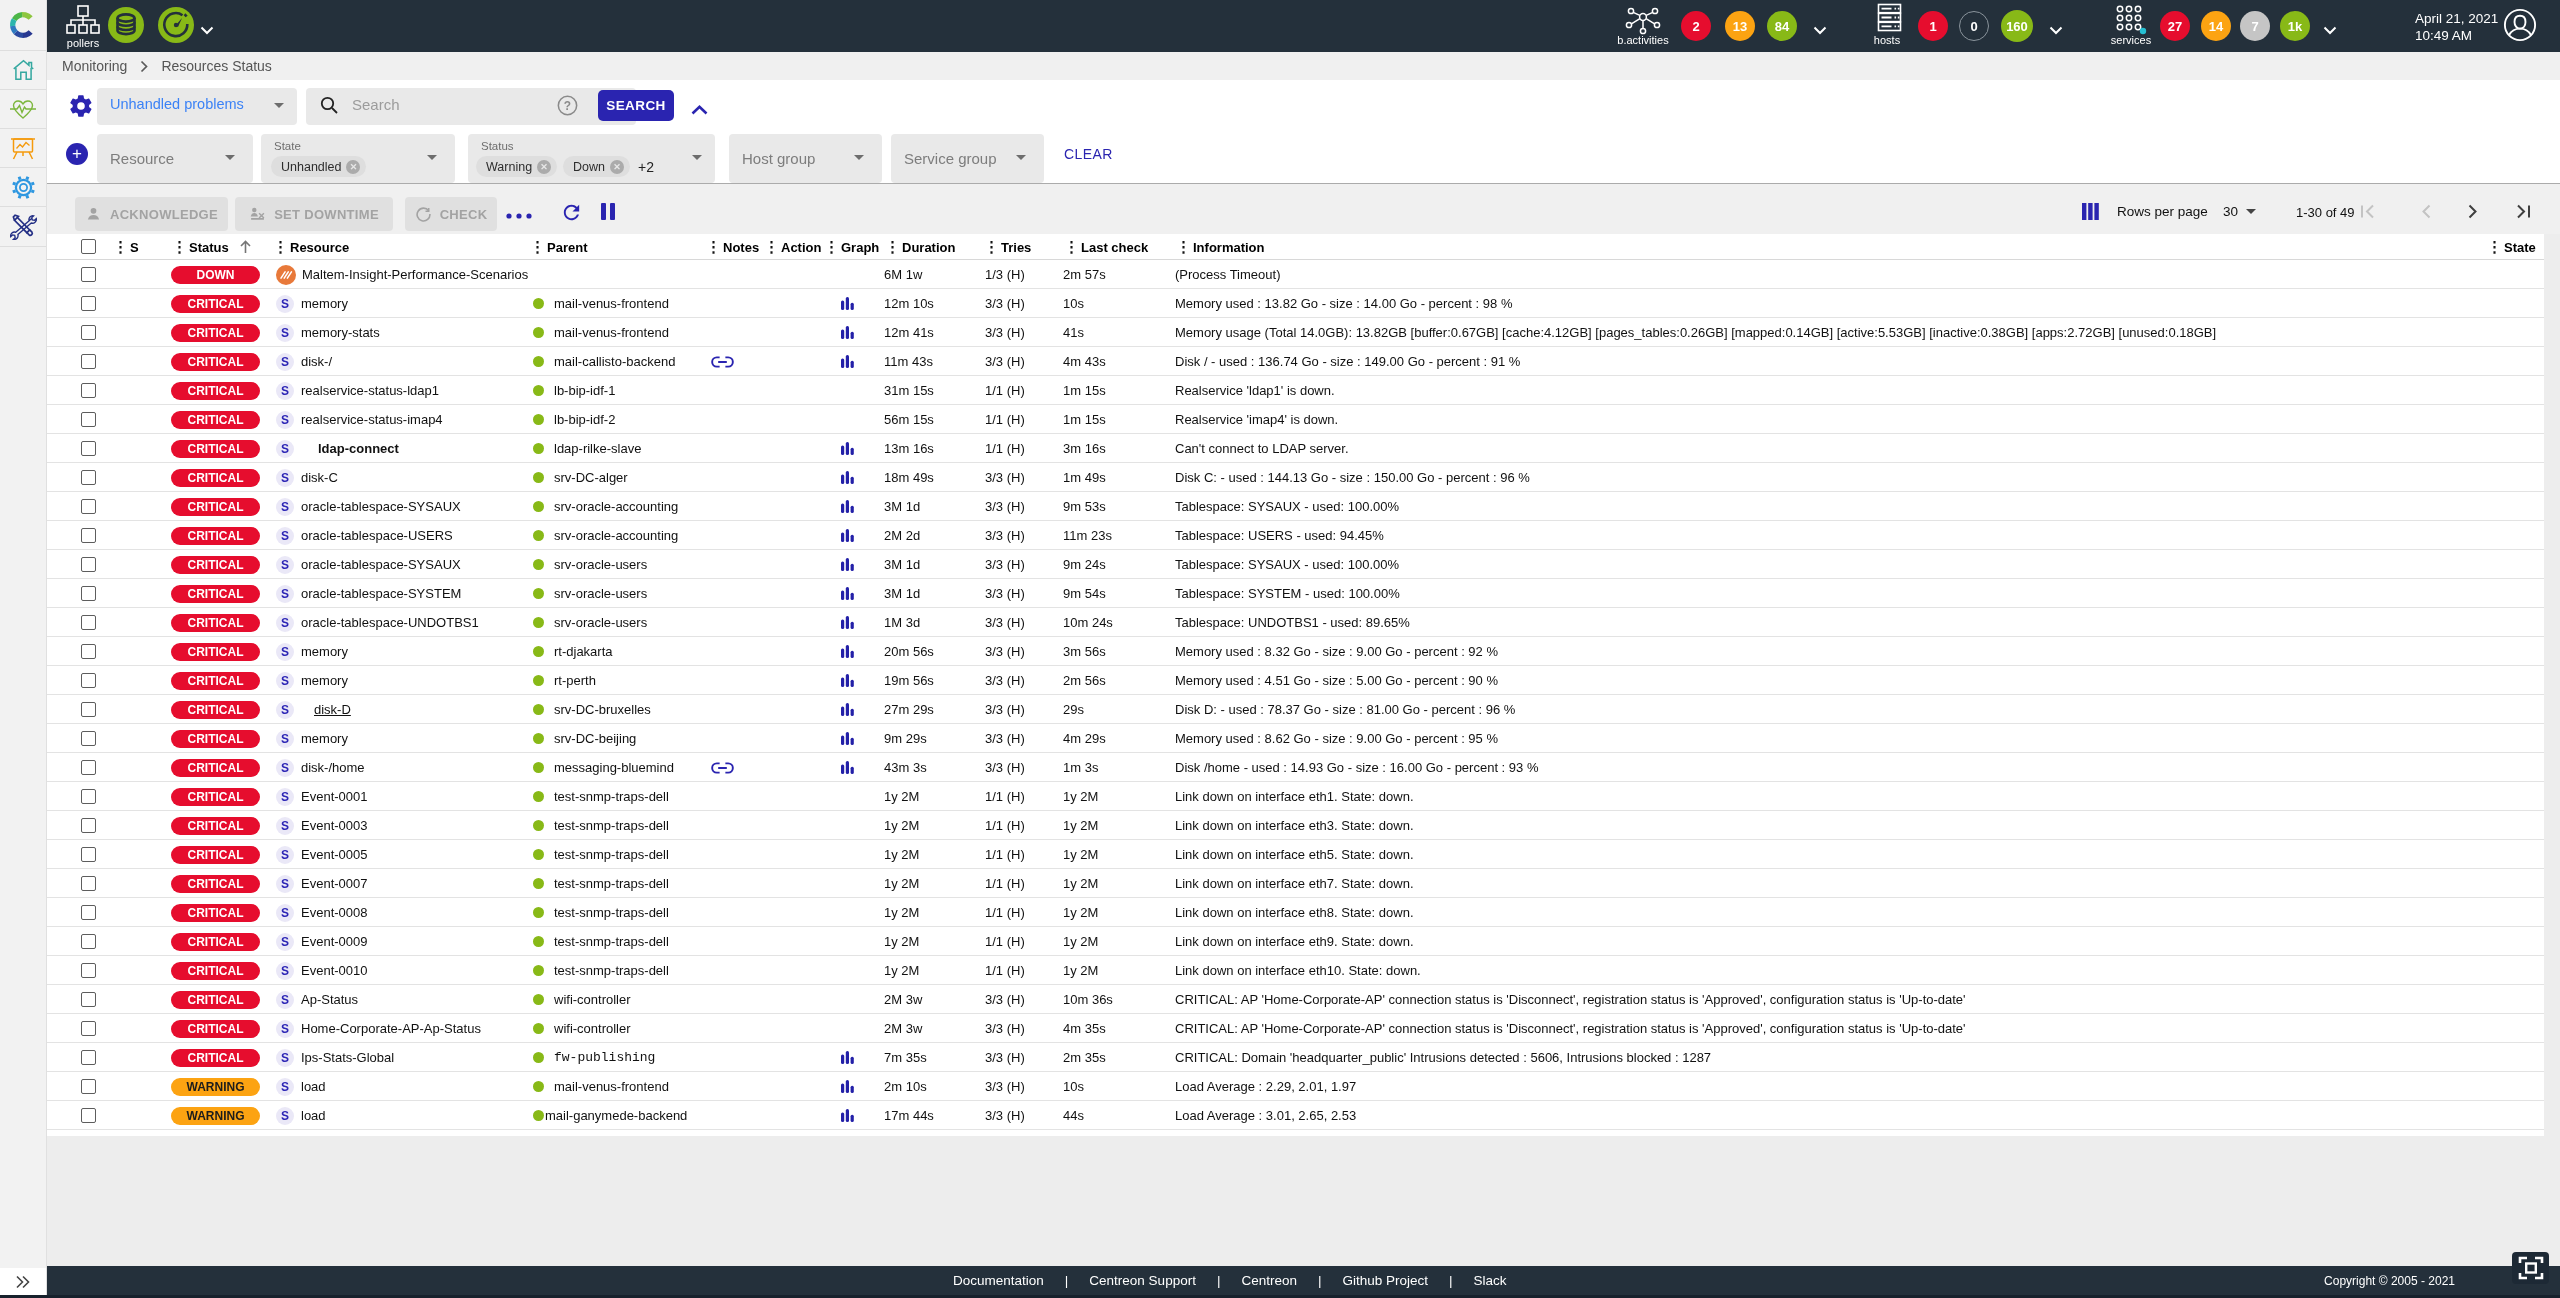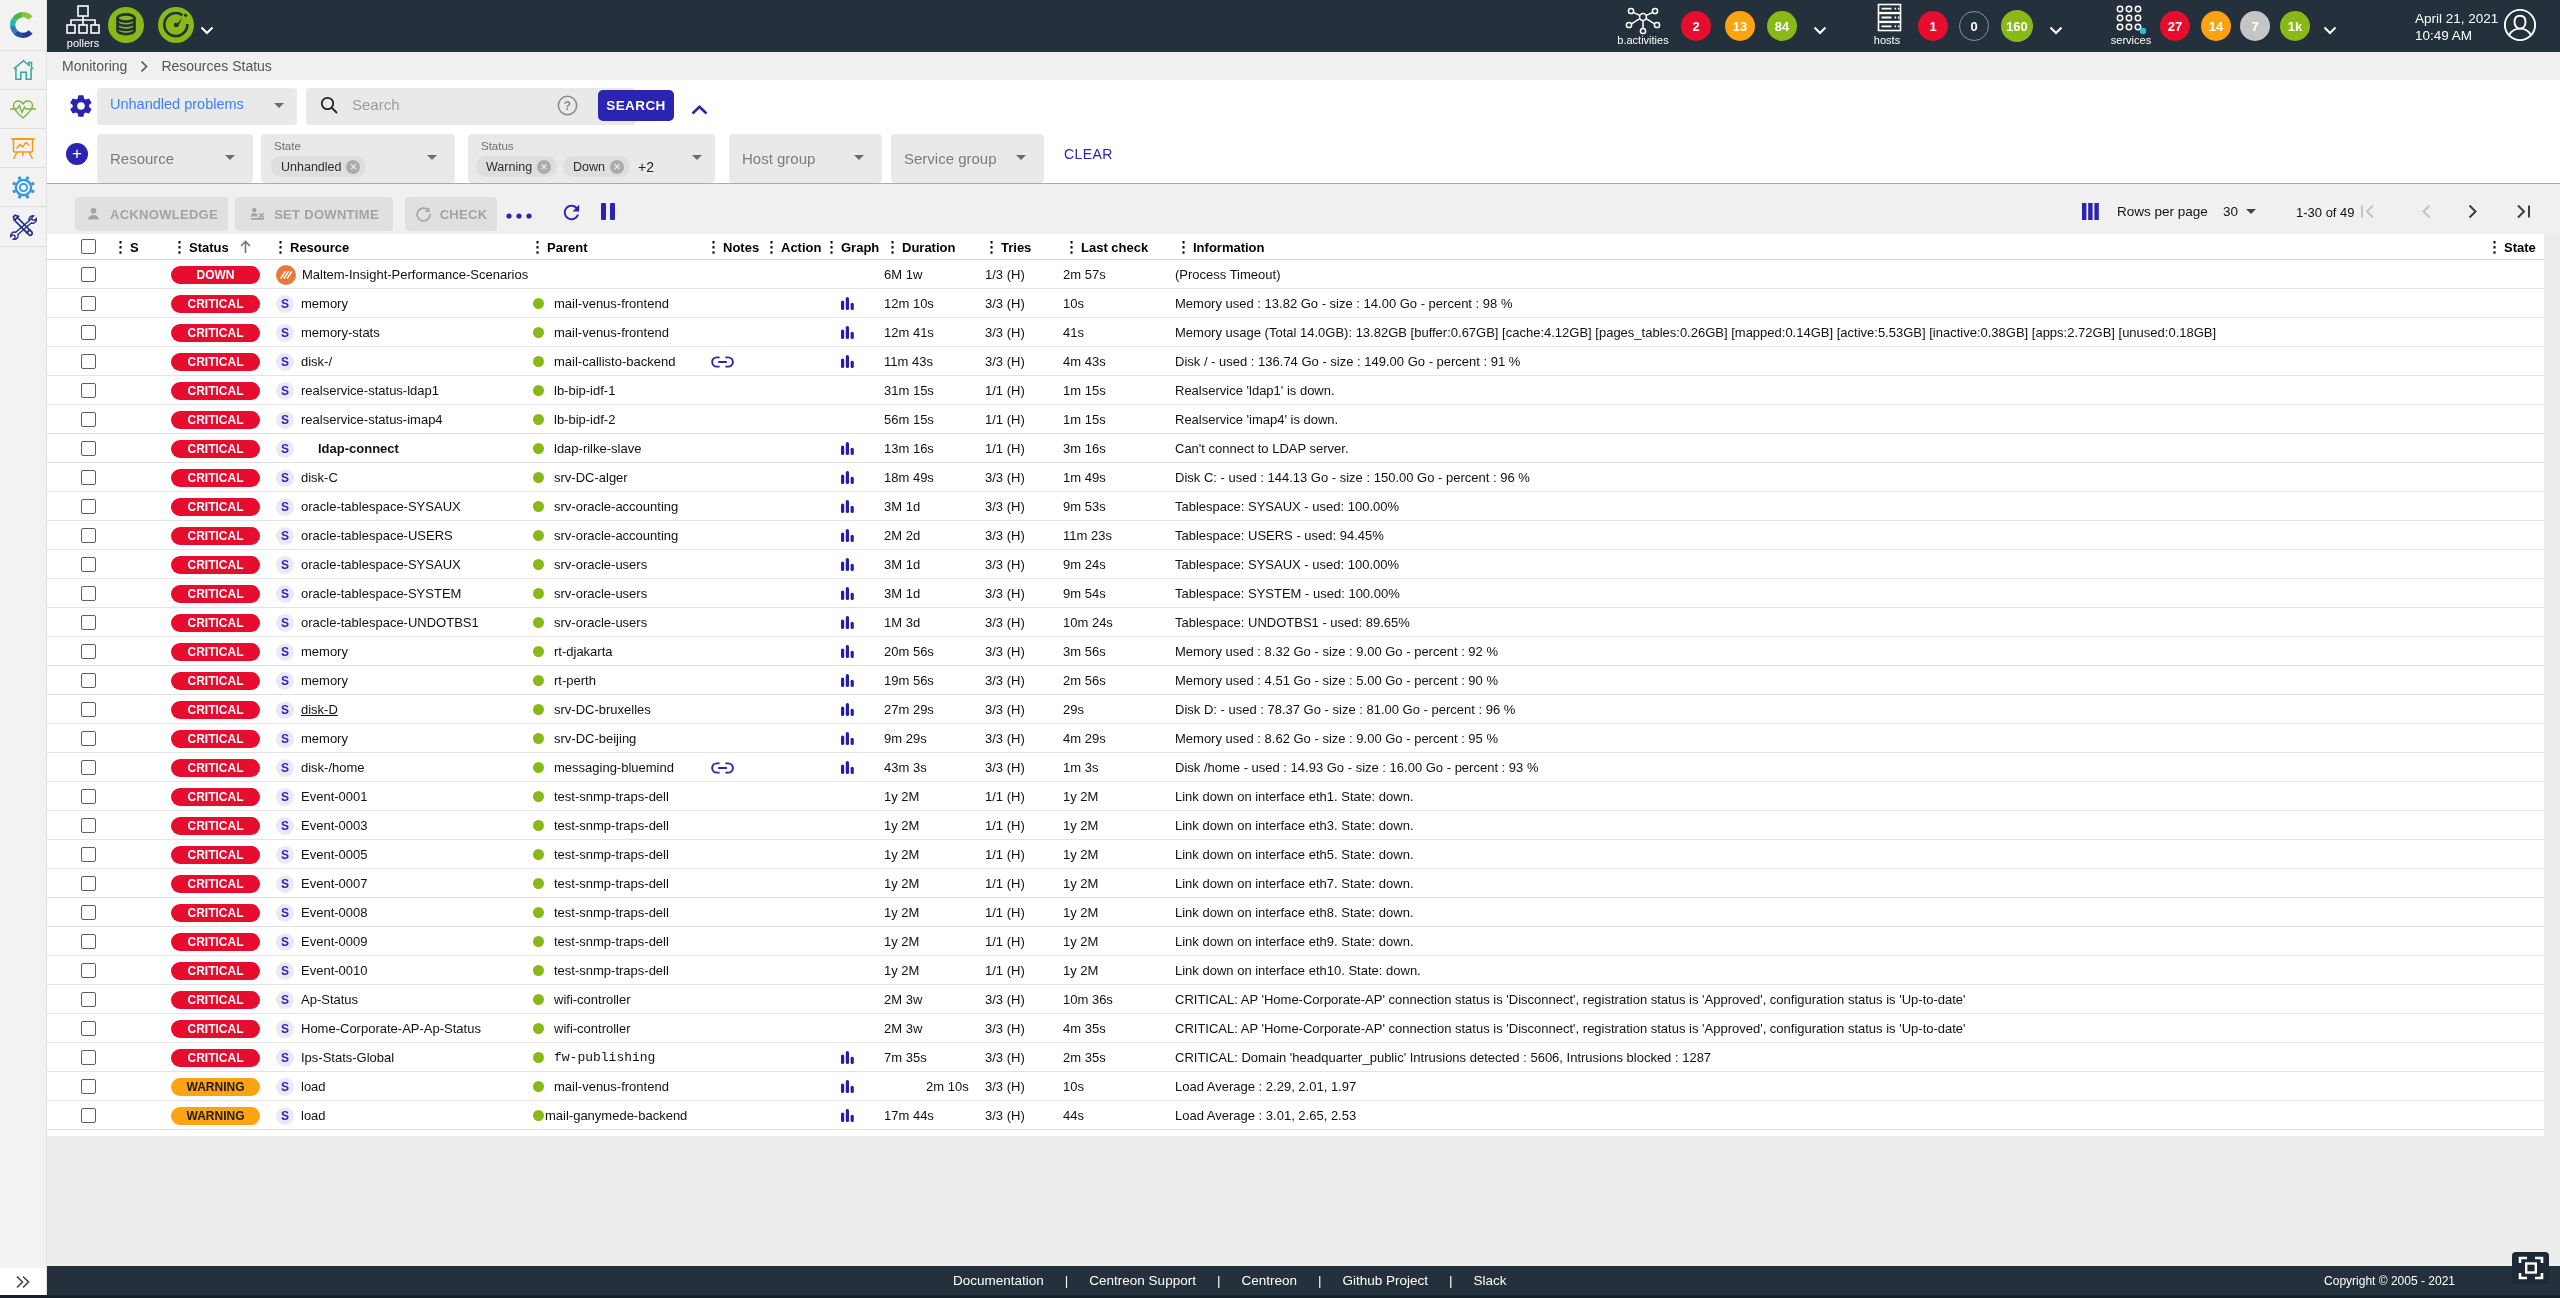--- a/index.html
+++ b/index.html
@@ -671,21 +671,21 @@
 <div class="cell" style="left:1016px;">2m 56s</div>
 <div class="cell" style="left:1128px;">Memory used : 4.51 Go - size : 5.00 Go - percent : 90 %</div>
 </div>
 <div class="trow" style="top:435px;">
 <div class="cb" style="top:7px;"></div>
 <div class="cell" style="left:124px;">
         <span class="pill" style="background:#e60d2e;">CRITICAL</span>
       </div>
 <div class="cell" style="left:229px;">
         <span class="sbadge">S</span>
-        <span style="margin-left:7px;text-decoration:underline;">disk-D</span>
+        <span style="margin-left:20px;text-decoration:underline;">disk-D</span>
       </div>
 <div class="cell" style="left:486px;">
         <span class="gdot"></span>
         <span style="margin-left:10px;">srv-DC-bruxelles</span>
       </div>
 <div class="cell" style="left:794px;">
         <svg width="13" height="13" viewBox="0 0 13 13" fill="#2320a8">
           <rect x="0" y="3.4" width="3.2" height="9.6" rx="1.5"></rect>
           <rect x="4.8" y="0" width="3.2" height="13" rx="1.5"></rect>
           <rect x="9.6" y="5.8" width="3.2" height="7.2" rx="1.5"></rect>
@@ -951,21 +951,21 @@
         <span class="gdot"></span>
         <span style="margin-left:10px;">mail-venus-frontend</span>
       </div>
 <div class="cell" style="left:794px;">
         <svg width="13" height="13" viewBox="0 0 13 13" fill="#2320a8">
           <rect x="0" y="3.4" width="3.2" height="9.6" rx="1.5"></rect>
           <rect x="4.8" y="0" width="3.2" height="13" rx="1.5"></rect>
           <rect x="9.6" y="5.8" width="3.2" height="7.2" rx="1.5"></rect>
         </svg>
       </div>
-<div class="cell" style="left:879px;">2m 10s</div>
+<div class="cell" style="left:837px;">2m 10s</div>
 <div class="cell" style="left:938px;">3/3 (H)</div>
 <div class="cell" style="left:1016px;">10s</div>
 <div class="cell" style="left:1128px;">Load Average : 2.29, 2.01, 1.97</div>
 </div>
 <div class="trow" style="top:841px;">
 <div class="cb" style="top:7px;"></div>
 <div class="cell" style="left:124px;">
         <span class="pill" style="background:#fca312;color:#1c1c1c;">WARNING</span>
       </div>
 <div class="cell" style="left:229px;">

